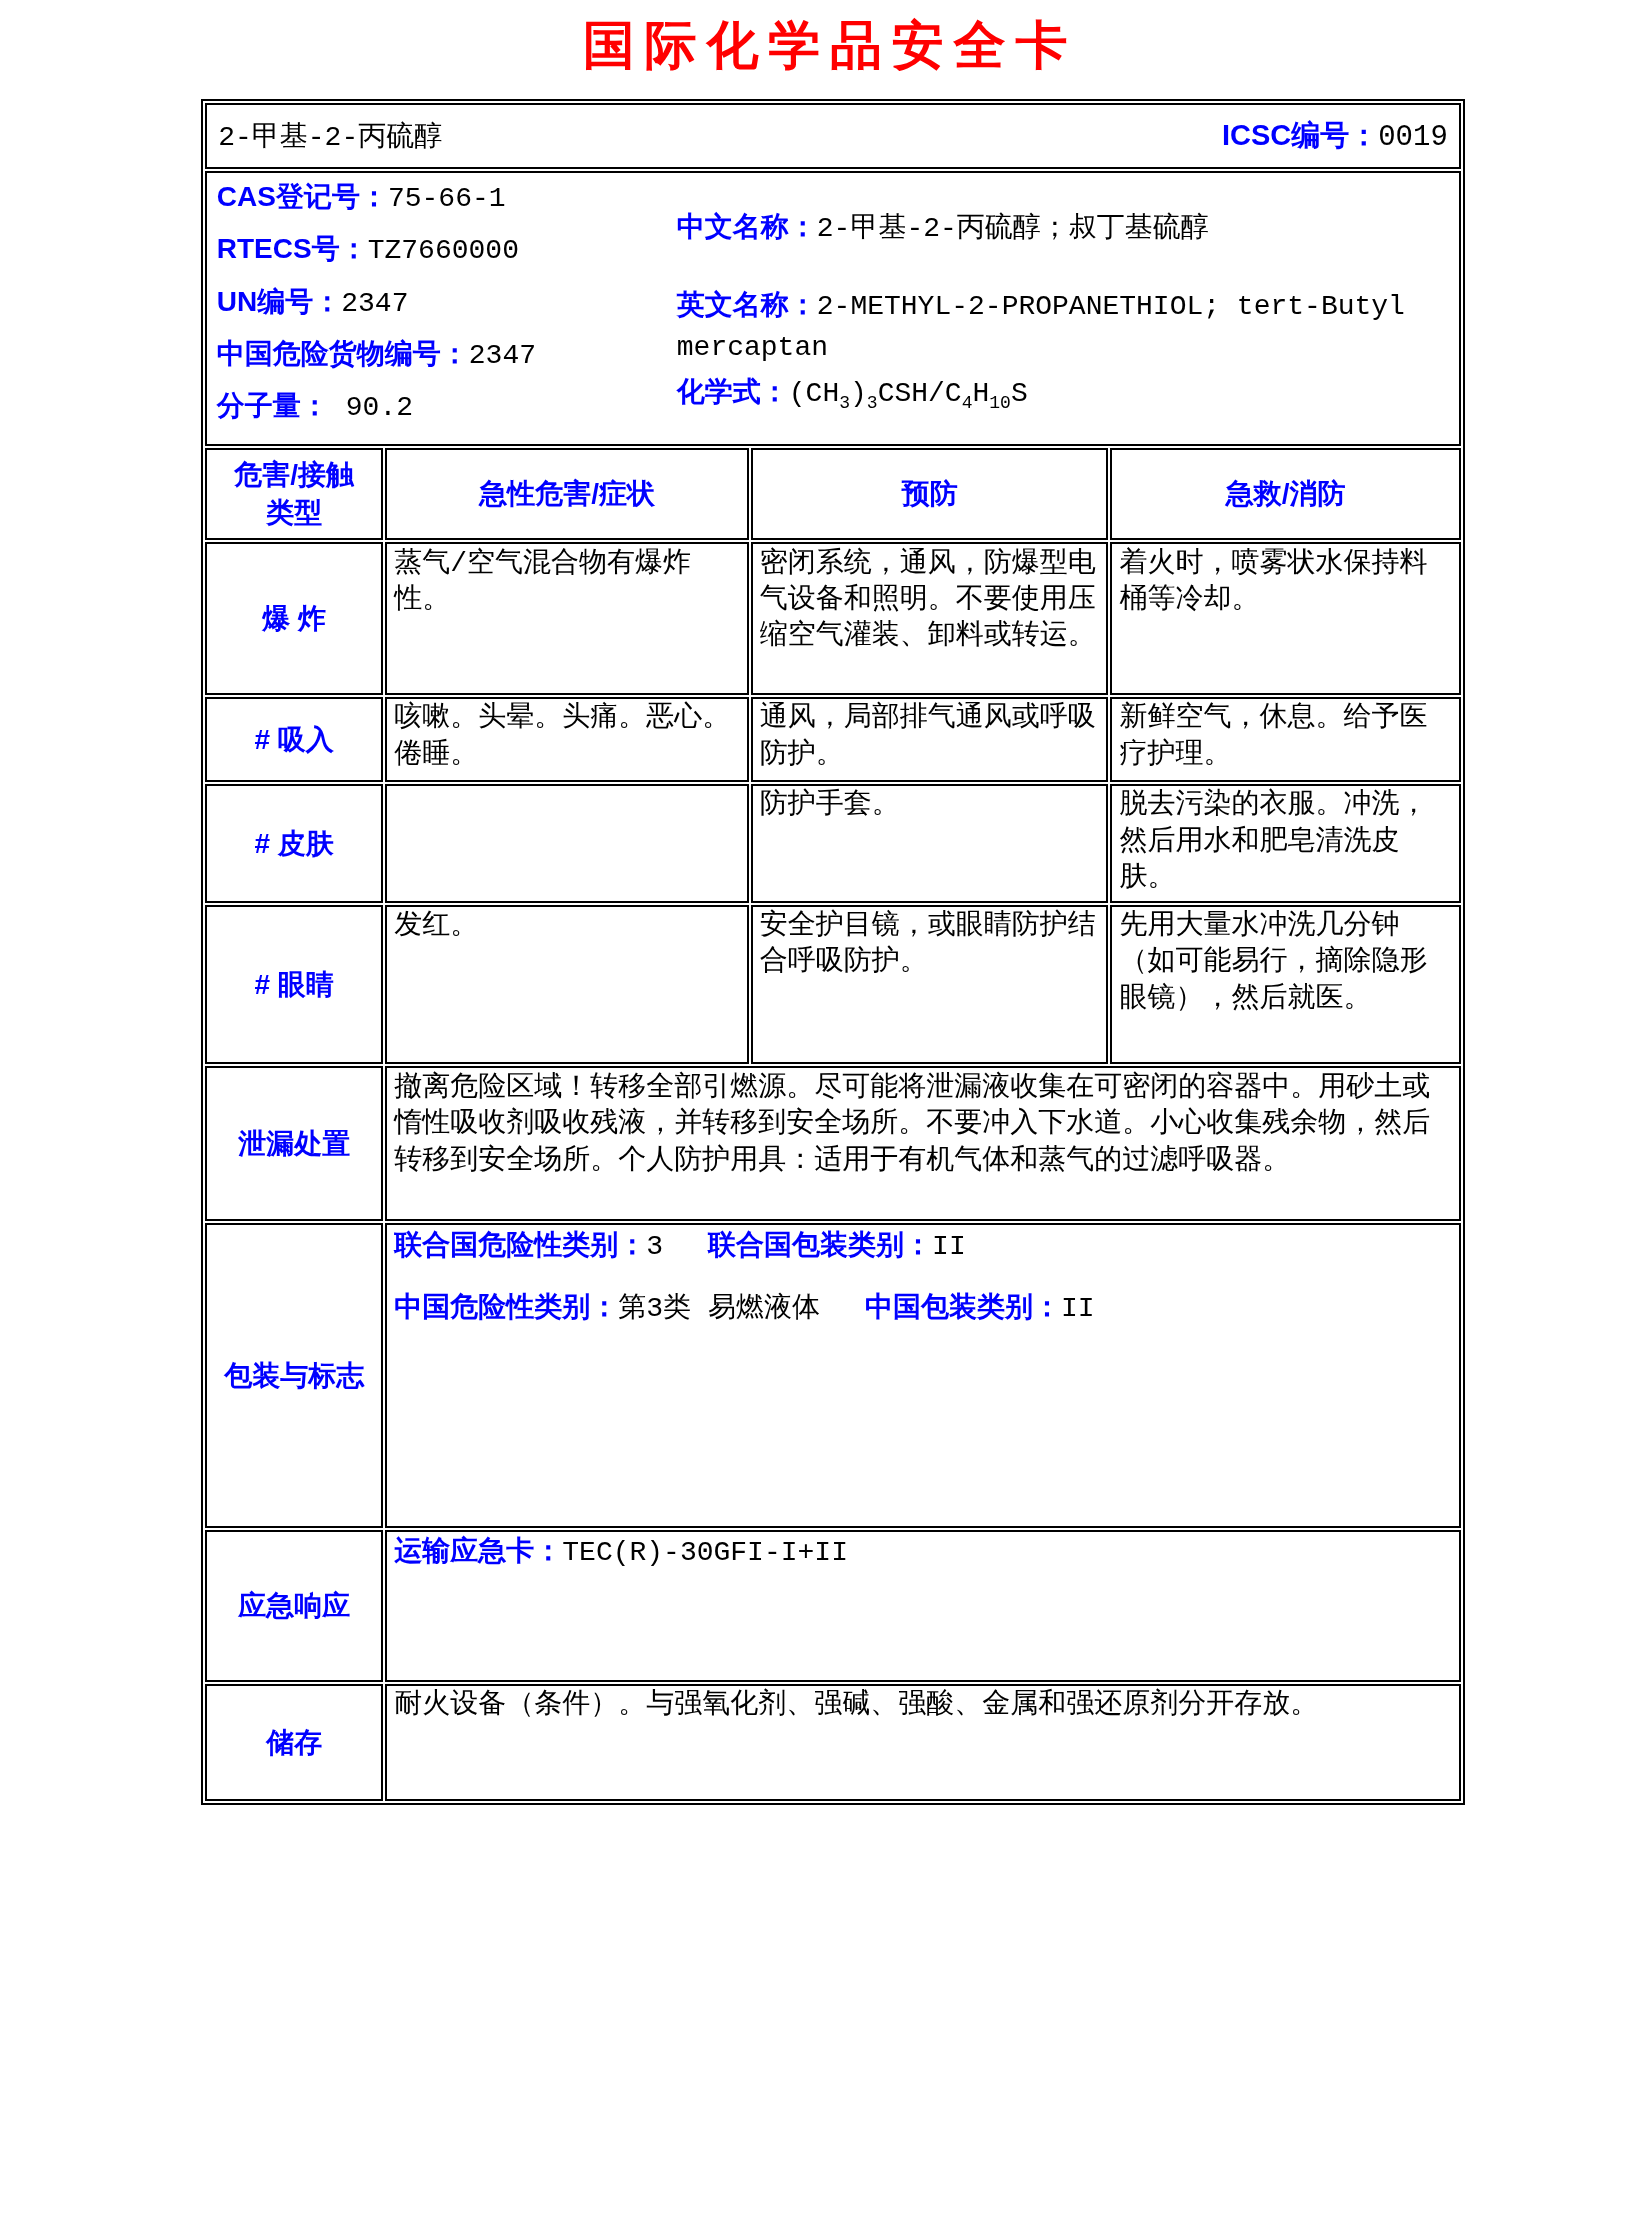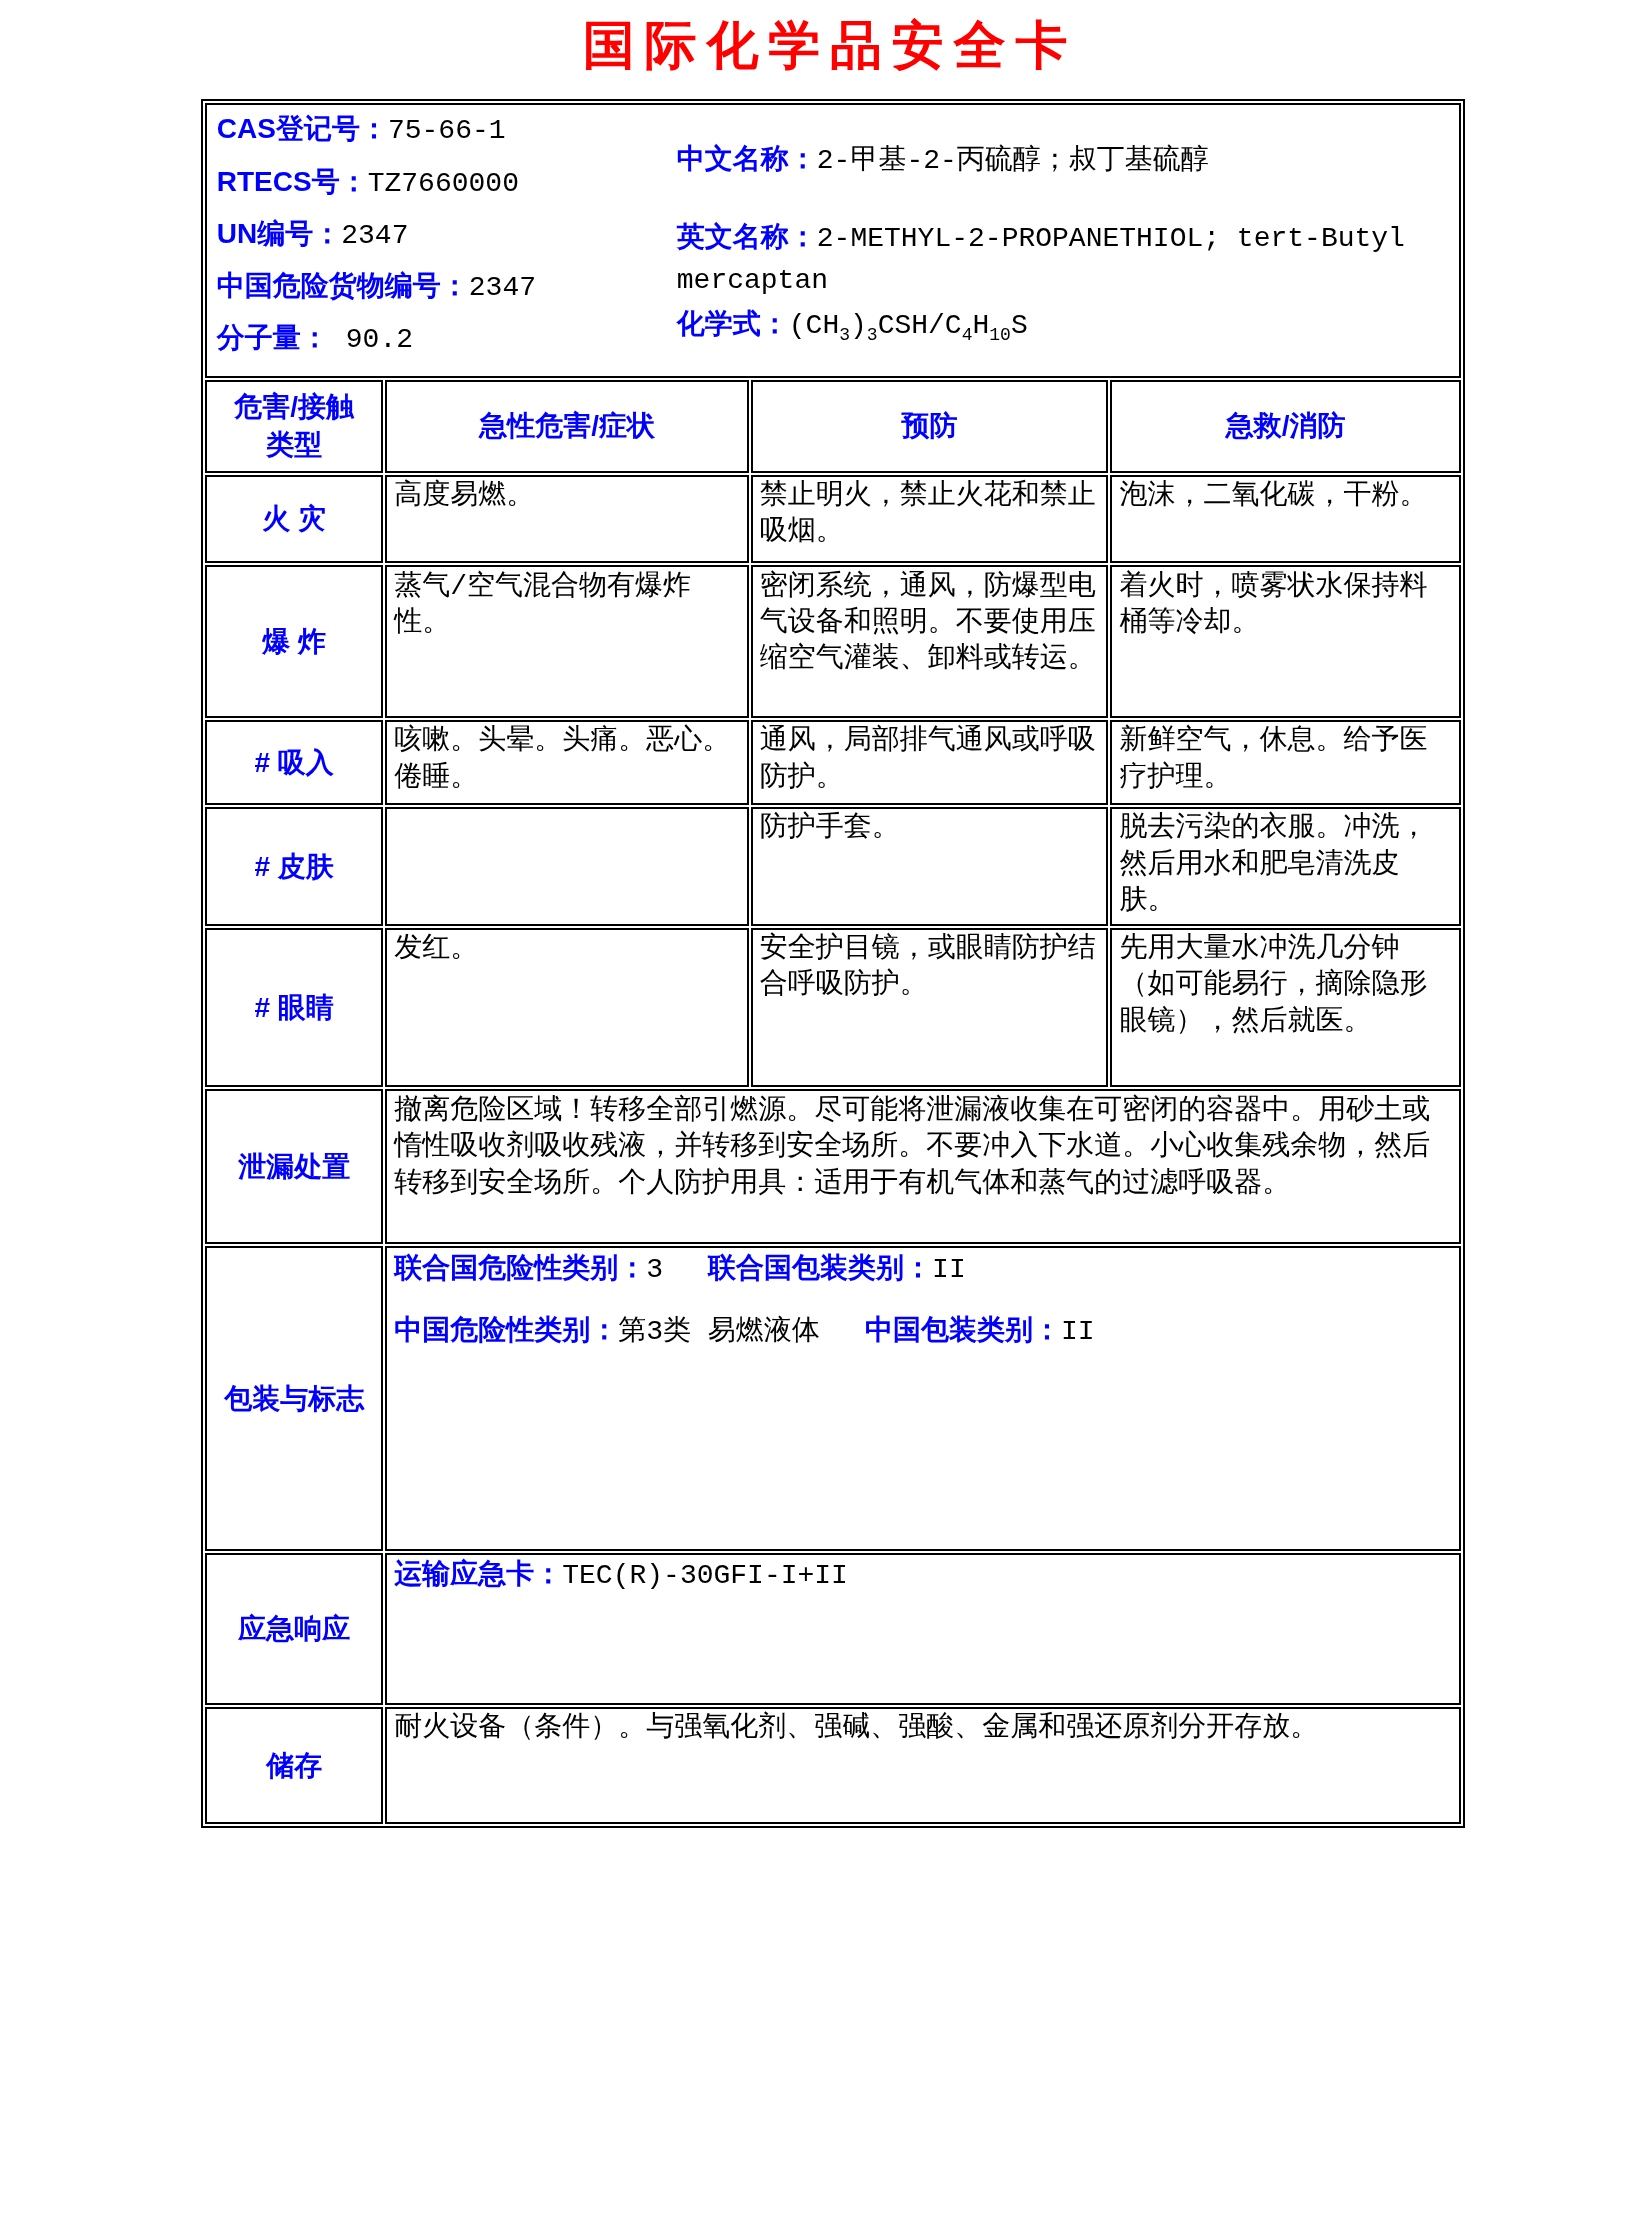--- a/index.html
+++ b/index.html
@@ -81,20 +81,28 @@
 
   <table class="card">
     <colgroup>
         <col class="c1">
         <col class="c2">
         <col class="c3">
         <col class="c4">
       </colgroup>
 
     <tbody>
+        <tr class="r-name">
+      <td colspan="4">
+        <div class="name-row">
+          <span class="substance-name">2-甲基-2-丙硫醇</span>
+          <span class="icsc"><span class="blab">ICSC编号：</span><span class="bval">0019</span></span>
+        </div>
+      </td>
+    </tr>
 
     <tr class="r-info">
       <td colspan="4">
         <div class="info-wrap">
           <div class="info-left">
             <div class="ident-row"><span class="blab">CAS登记号：</span><span class="bval">75-66-1</span></div>
             <div class="ident-row"><span class="blab">RTECS号：</span><span class="bval">TZ7660000</span></div>
             <div class="ident-row"><span class="blab">UN编号：</span><span class="bval">2347</span></div>
             <div class="ident-row"><span class="blab">中国危险货物编号：</span><span class="bval">2347</span></div>
             <div class="ident-row"><span class="blab">分子量：</span><span class="bval" style="margin-left:17px;">90.2</span></div>
@@ -109,26 +117,20 @@
     </tr>
 
     <tr class="r-thead">
       <td class="hcell pre-line">危害/接触
 类型</td>
       <td class="hcell">急性危害/症状</td>
       <td class="hcell">预防</td>
       <td class="hcell">急救/消防</td>
     </tr>
 
-    <tr class="r-fire">
-      <td class="rowlab">火 灾</td>
-      <td class="body">高度易燃。</td>
-      <td class="body">禁止明火，禁止火花和禁止吸烟。</td>
-      <td class="body">泡沫，二氧化碳，干粉。</td>
-    </tr>
 
     <tr class="r-expl">
       <td class="rowlab">爆 炸</td>
       <td class="body">蒸气/空气混合物有爆炸性。</td>
       <td class="body">密闭系统，通风，防爆型电气设备和照明。不要使用压缩空气灌装、卸料或转运。</td>
       <td class="body">着火时，喷雾状水保持料桶等冷却。</td>
     </tr>
 
 
     <tr class="r-inh">

